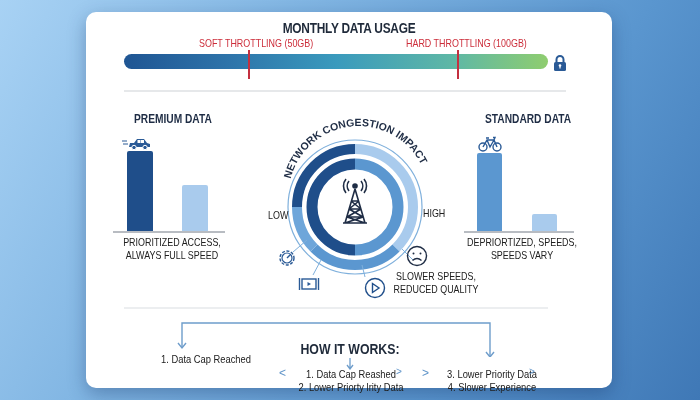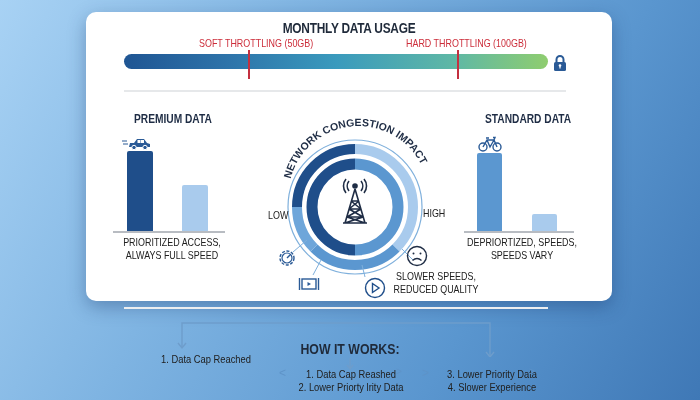--- a/index.html
+++ b/index.html
@@ -2,21 +2,21 @@
 <html><head>
 <meta charset="utf-8">
 <style>
   html, body { margin:0; padding:0; }
   body {
     width:700px; height:400px; overflow:hidden; position:relative;
     background: linear-gradient(120deg, #a8d2f4 0%, #7fb4e2 35%, #5a96cf 70%, #3f78b6 100%);
     font-family: "Liberation Sans", sans-serif;
   }
   .card {
-    position:absolute; left:86px; top:12px; width:526px; height:289px;
+    position:absolute; left:86px; top:12px; width:526px; height:376px;
     background:#ffffff; border-radius:10px;
     box-shadow: 0 6px 18px rgba(20,50,100,0.35);
   }
   .abs { position:absolute; }
   .title {
     left:0; width:526px; top:8px; text-align:center;
     font-size:14px; font-weight:bold; color:#1f2a3a; letter-spacing:-0.3px;
     transform: scaleX(0.85);
   }
   .thr-label { font-size:10.5px; color:#cc2d3a; white-space:nowrap; transform-origin:left center; transform:scaleX(0.85); }

